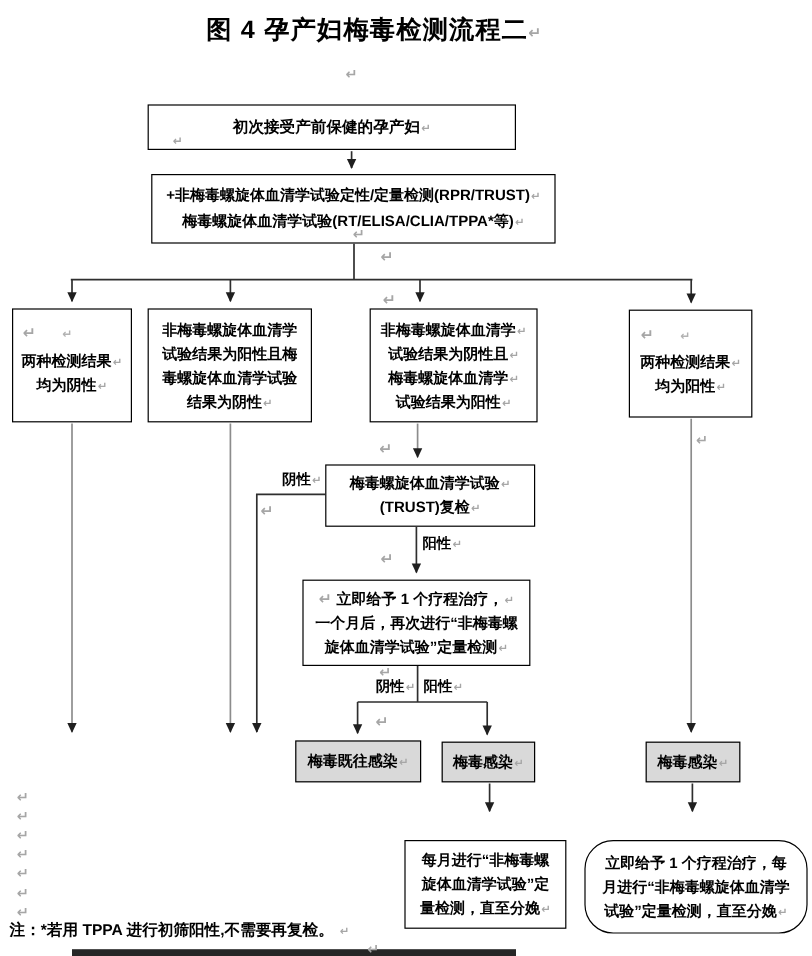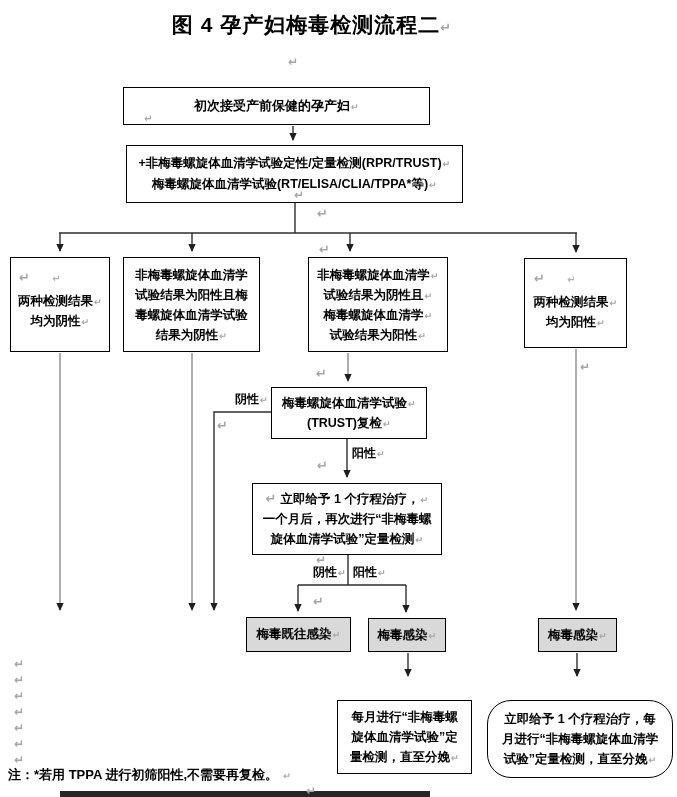--- a/index.html
+++ b/index.html
@@ -100,21 +100,21 @@
     <div class="bl"><span>梅毒螺旋体血清学</span><span class="rm">↵</span></div>
     <div class="bl"><span>试验结果为阳性</span><span class="rm">↵</span></div>
   </div>
 
   <div class="fbox" style="left:524px;top:258px;width:103px;height:90px;justify-content:flex-start;padding-top:10px;">
     <div class="bl toprow" style="align-self:flex-start;margin-left:9px;"><span class="rm-lg">↵</span><span class="rm-sm">↵</span></div>
     <div class="bl"><span>两种检测结果</span><span class="rm">↵</span></div>
     <div class="bl"><span>均为阳性</span><span class="rm">↵</span></div>
   </div>
 
-  <div class="fbox" style="left:271px;top:387px;width:156px;height:52px;">
+  <div class="fbox" style="left:271px;top:387px;width:175px;height:52px;">
     <div class="bl"><span>梅毒螺旋体血清学试验</span><span class="rm">↵</span></div>
     <div class="bl"><span>(TRUST)复检</span><span class="rm">↵</span></div>
   </div>
 
   <div class="fbox" style="left:252px;top:483px;width:190px;height:72px;">
     <div class="bl"><span class="rm-lg" style="margin-right:4px;">↵</span><span>立即给予 1 个疗程治疗，</span><span class="rm">↵</span></div>
     <div class="bl"><span>一个月后，再次进行“非梅毒螺</span></div>
     <div class="bl"><span>旋体血清学试验”定量检测</span><span class="rm">↵</span></div>
   </div>
 

